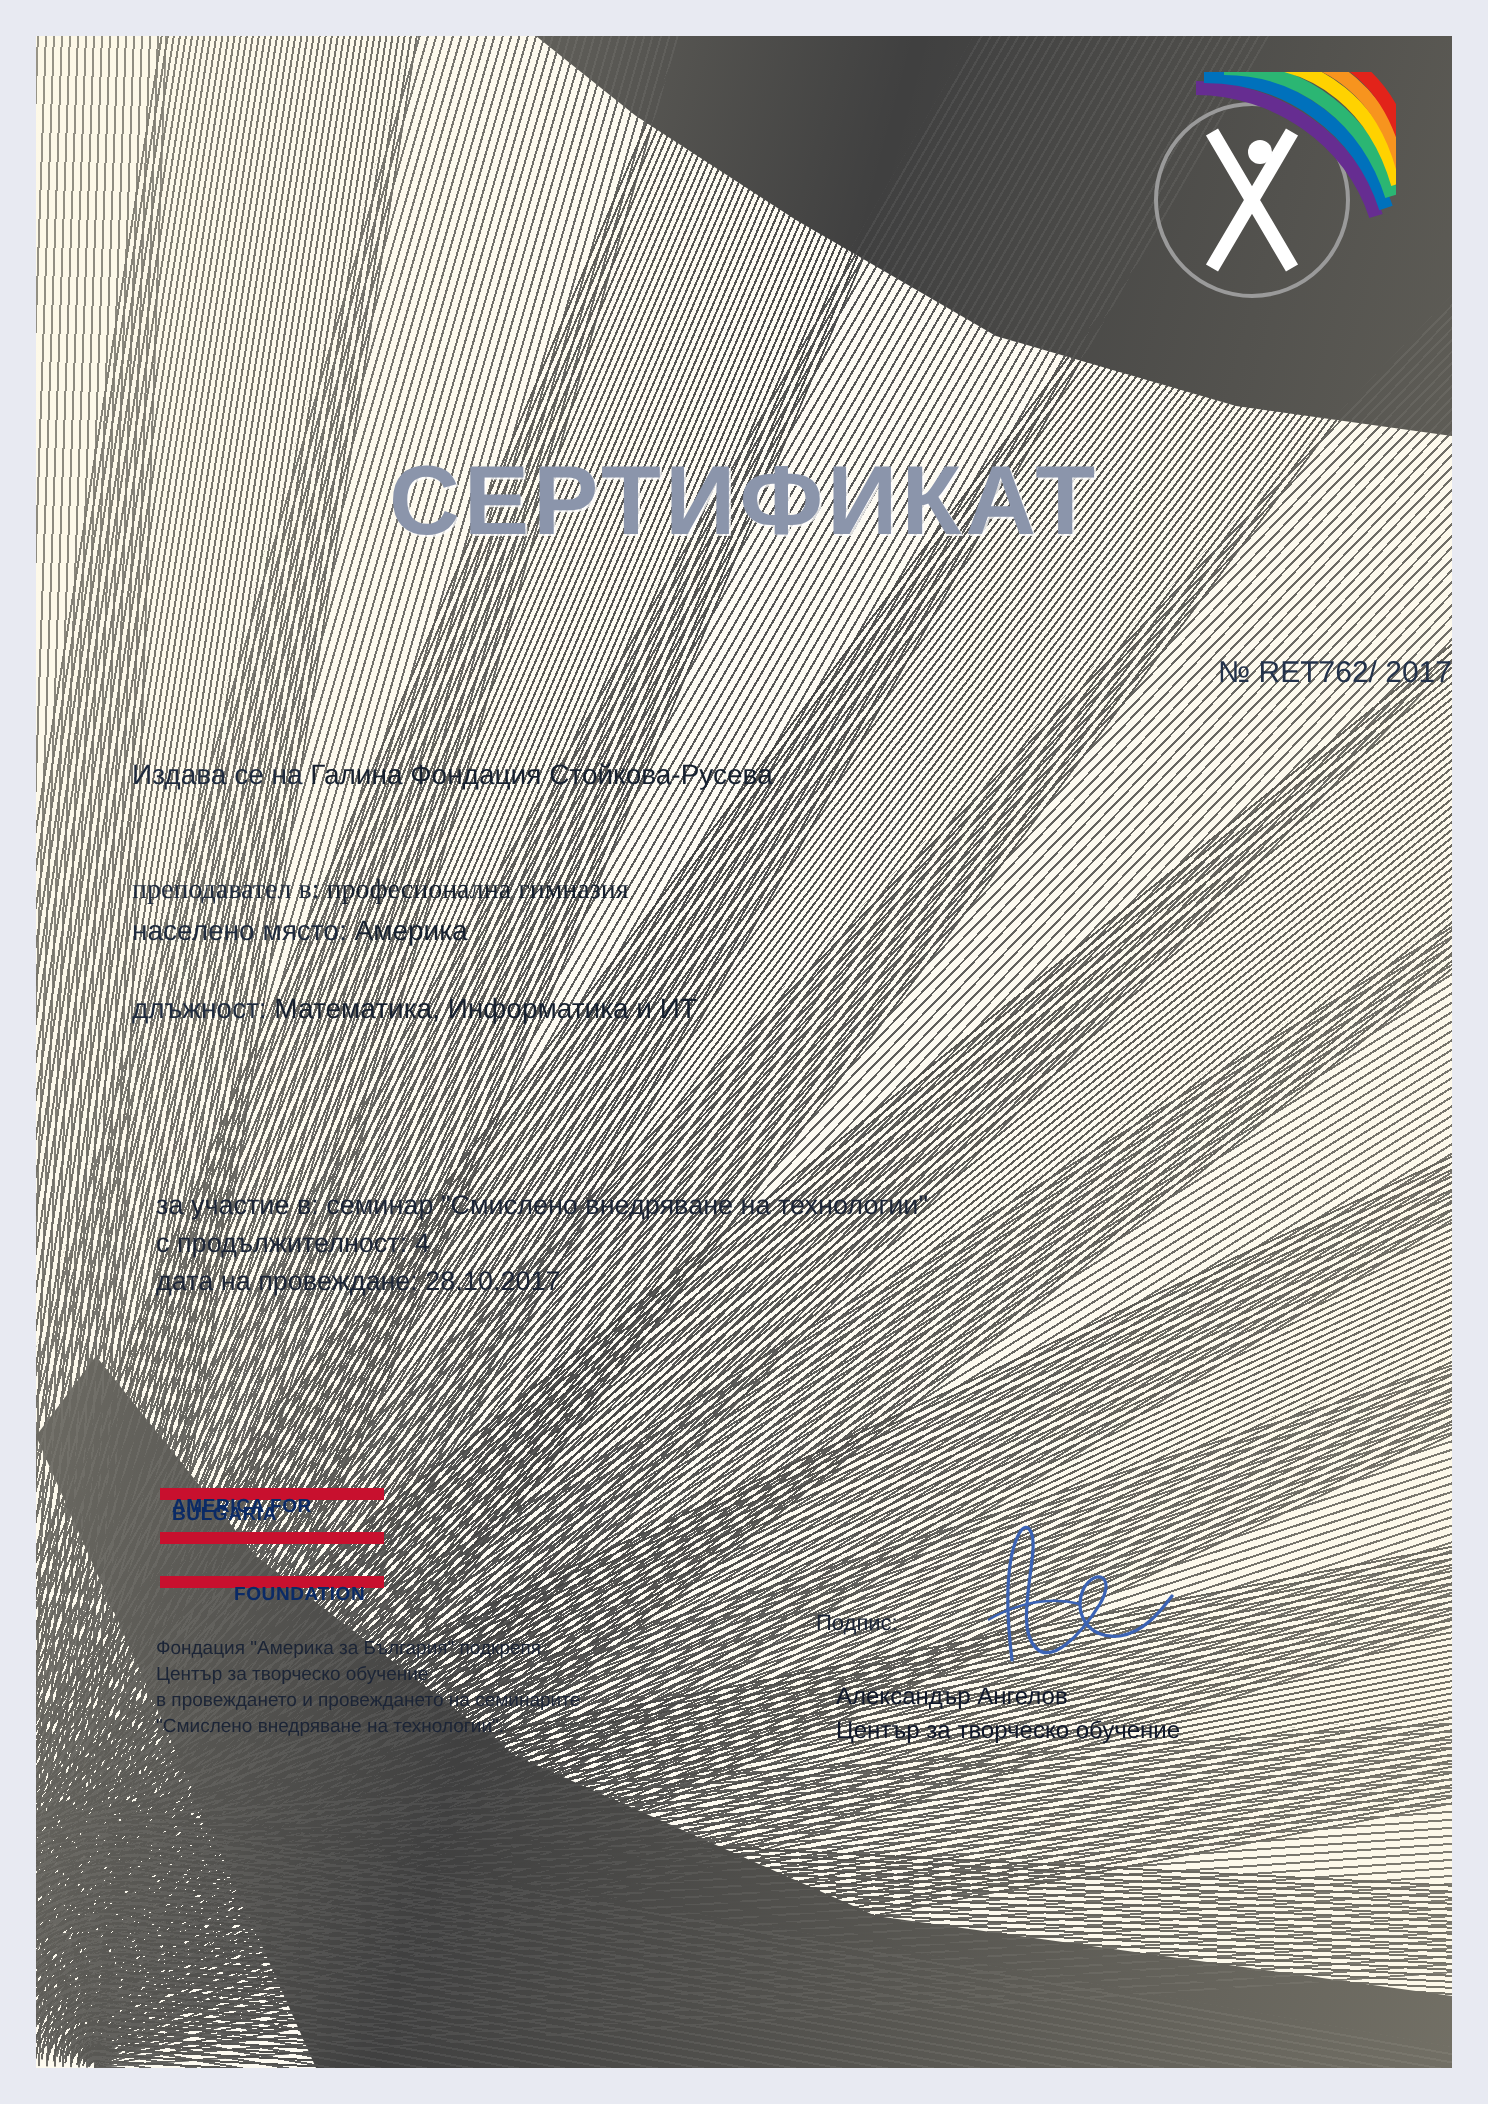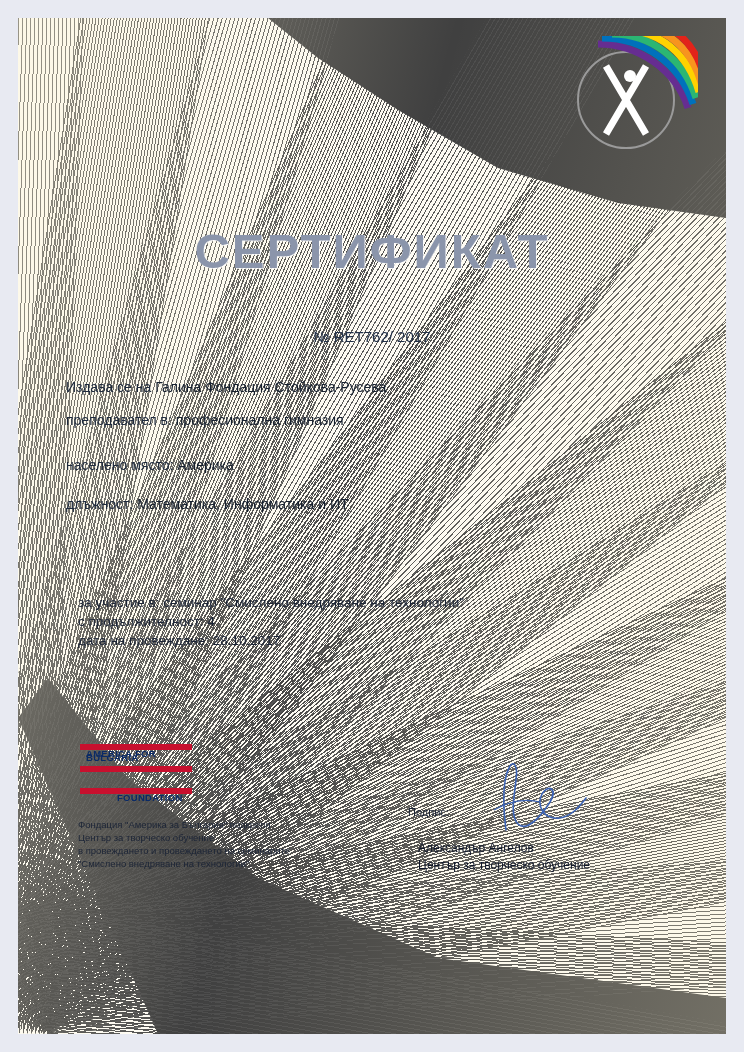--- a/index.html
+++ b/index.html
@@ -111,35 +111,35 @@
     font-weight: bold;
     letter-spacing: 2px;
     color: #8b95ab;
     text-shadow: 1px 1px 0 rgba(255,255,255,0.8);
   }
   .certno {
     position: absolute;
     left: 0;
     top: 310px;
     width: 708px;
-    text-align: center;
+    text-align: right;
     font-size: 15px;
     color: #23324a;
   }
   .field {
     position: absolute;
     left: 48px;
     font-size: 14px;
     color: #1e2a3d;
   }
   .field .label { color: #1e2a3d; }
   .field .value { font-weight: normal; color: #16202f; }
 
   .f1 { top: 361px; }
-  .f2 { top: 394px; }
+  .f2 { top: 420px; font-family: Liberation Serif, serif; }
   .f3 { top: 439px; }
   .f4 { top: 478px; }
 
   .seminar {
     position: absolute;
     left: 60px;
     top: 575px;
     font-size: 13.5px;
     color: #1b2436;
     line-height: 19px;

